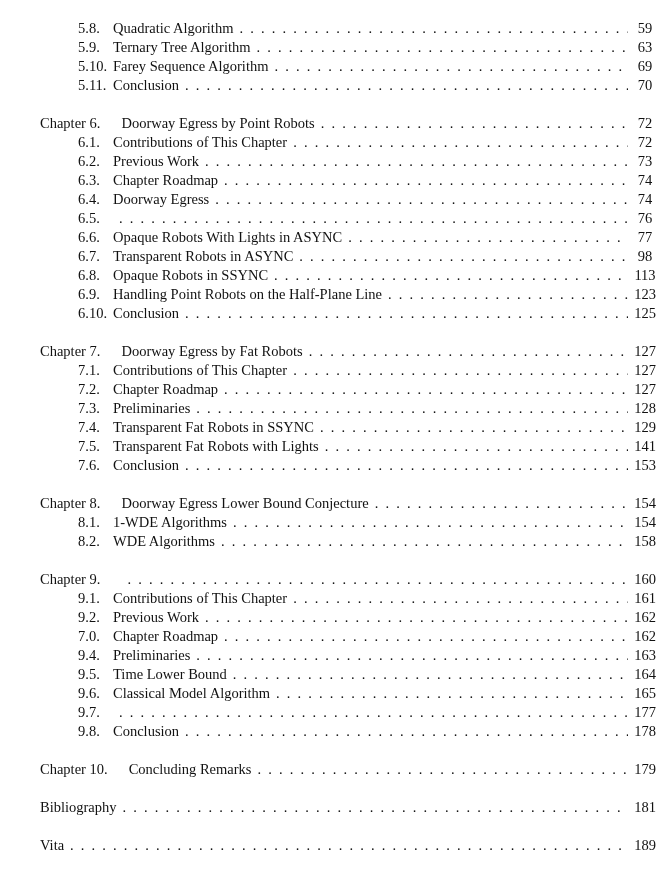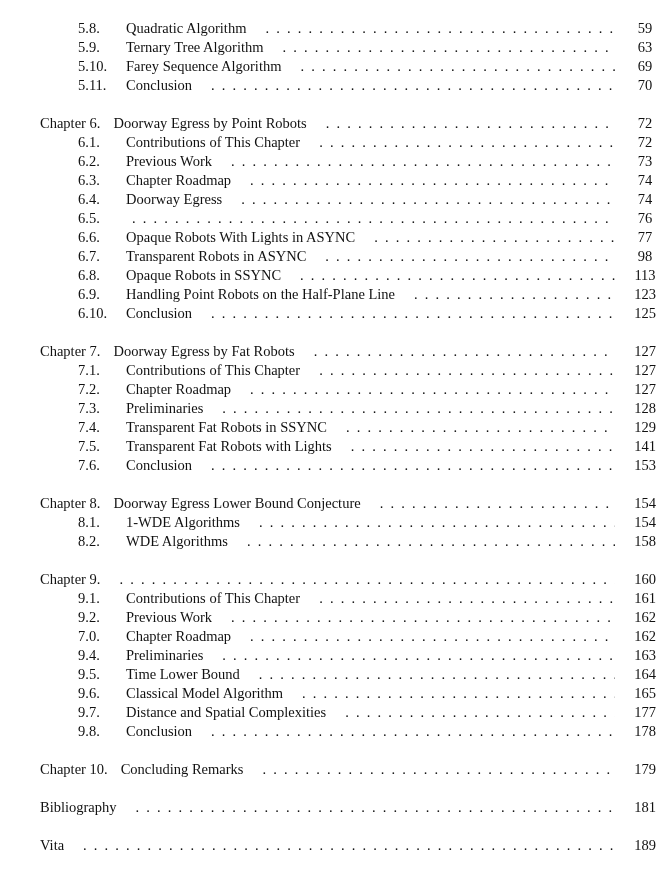--- a/index.html
+++ b/index.html
@@ -19,29 +19,28 @@
     font-size: 14.5px;
     color: #111111;
     overflow: hidden;
   }
   .toc-body { width: 100%; }
   .entry {
     display: flex;
     align-items: baseline;
     line-height: 19px;
     white-space: nowrap;
-    gap: 13px;
   }
   .entry.section { padding-left: 38px; }
   .label { flex: 0 0 auto; }
   .section .label {
     display: inline-block;
     min-width: 35px;
   }
-  .chapter .label { margin-right: 0; text-align: right; }
+  .chapter .label { margin-right: 21px; text-align: right; }
   .title { flex: 0 0 auto; }
   .dots {
     flex: 1 1 auto;
     overflow: hidden;
     margin: 0 5px 0 6px;
     word-spacing: 3.5px;
     color: #111111;
   }
   .page-num {
     flex: 0 0 auto;
@@ -244,21 +243,20 @@
         <span class="page-num">164</span>
       </div>
       <div class="entry section">
         <span class="label">9.6.</span>
         <span class="title">Classical Model Algorithm</span>
         <span class="dots">. . . . . . . . . . . . . . . . . . . . . . . . . . . . . . . . . . . . . . . . . . . . . . . . . . . . . . . . . . . . . . . . . . . . . . . . . . . . . . . . . . . . . . . . . . . . . . . . . . . . . . . . . . . . . . . . . . . . . . . . . . . . . . . . . . . . . . . . . . . . . . . . . . . . . . . . . . . . . . . . . . . . . . . . . . . . . . . . . . . . . . . . . . . . . . . . . . . . . . . . . . . . . . . . . . . . . . . . . . . .</span>
         <span class="page-num">165</span>
       </div>
       <div class="entry section">
         <span class="label">9.7.</span>
-        <span class="title">Distance and Spatial Complexities</span>
         <span class="dots">. . . . . . . . . . . . . . . . . . . . . . . . . . . . . . . . . . . . . . . . . . . . . . . . . . . . . . . . . . . . . . . . . . . . . . . . . . . . . . . . . . . . . . . . . . . . . . . . . . . . . . . . . . . . . . . . . . . . . . . . . . . . . . . . . . . . . . . . . . . . . . . . . . . . . . . . . . . . . . . . . . . . . . . . . . . . . . . . . . . . . . . . . . . . . . . . . . . . . . . . . . . . . . . . . . . . . . . . . . . .</span>
         <span class="page-num">177</span>
       </div>
       <div class="entry section">
         <span class="label">9.8.</span>
         <span class="title">Conclusion</span>
         <span class="dots">. . . . . . . . . . . . . . . . . . . . . . . . . . . . . . . . . . . . . . . . . . . . . . . . . . . . . . . . . . . . . . . . . . . . . . . . . . . . . . . . . . . . . . . . . . . . . . . . . . . . . . . . . . . . . . . . . . . . . . . . . . . . . . . . . . . . . . . . . . . . . . . . . . . . . . . . . . . . . . . . . . . . . . . . . . . . . . . . . . . . . . . . . . . . . . . . . . . . . . . . . . . . . . . . . . . . . . . . . . . .</span>
         <span class="page-num">178</span>
       </div>
       <div class="group-gap"></div>

